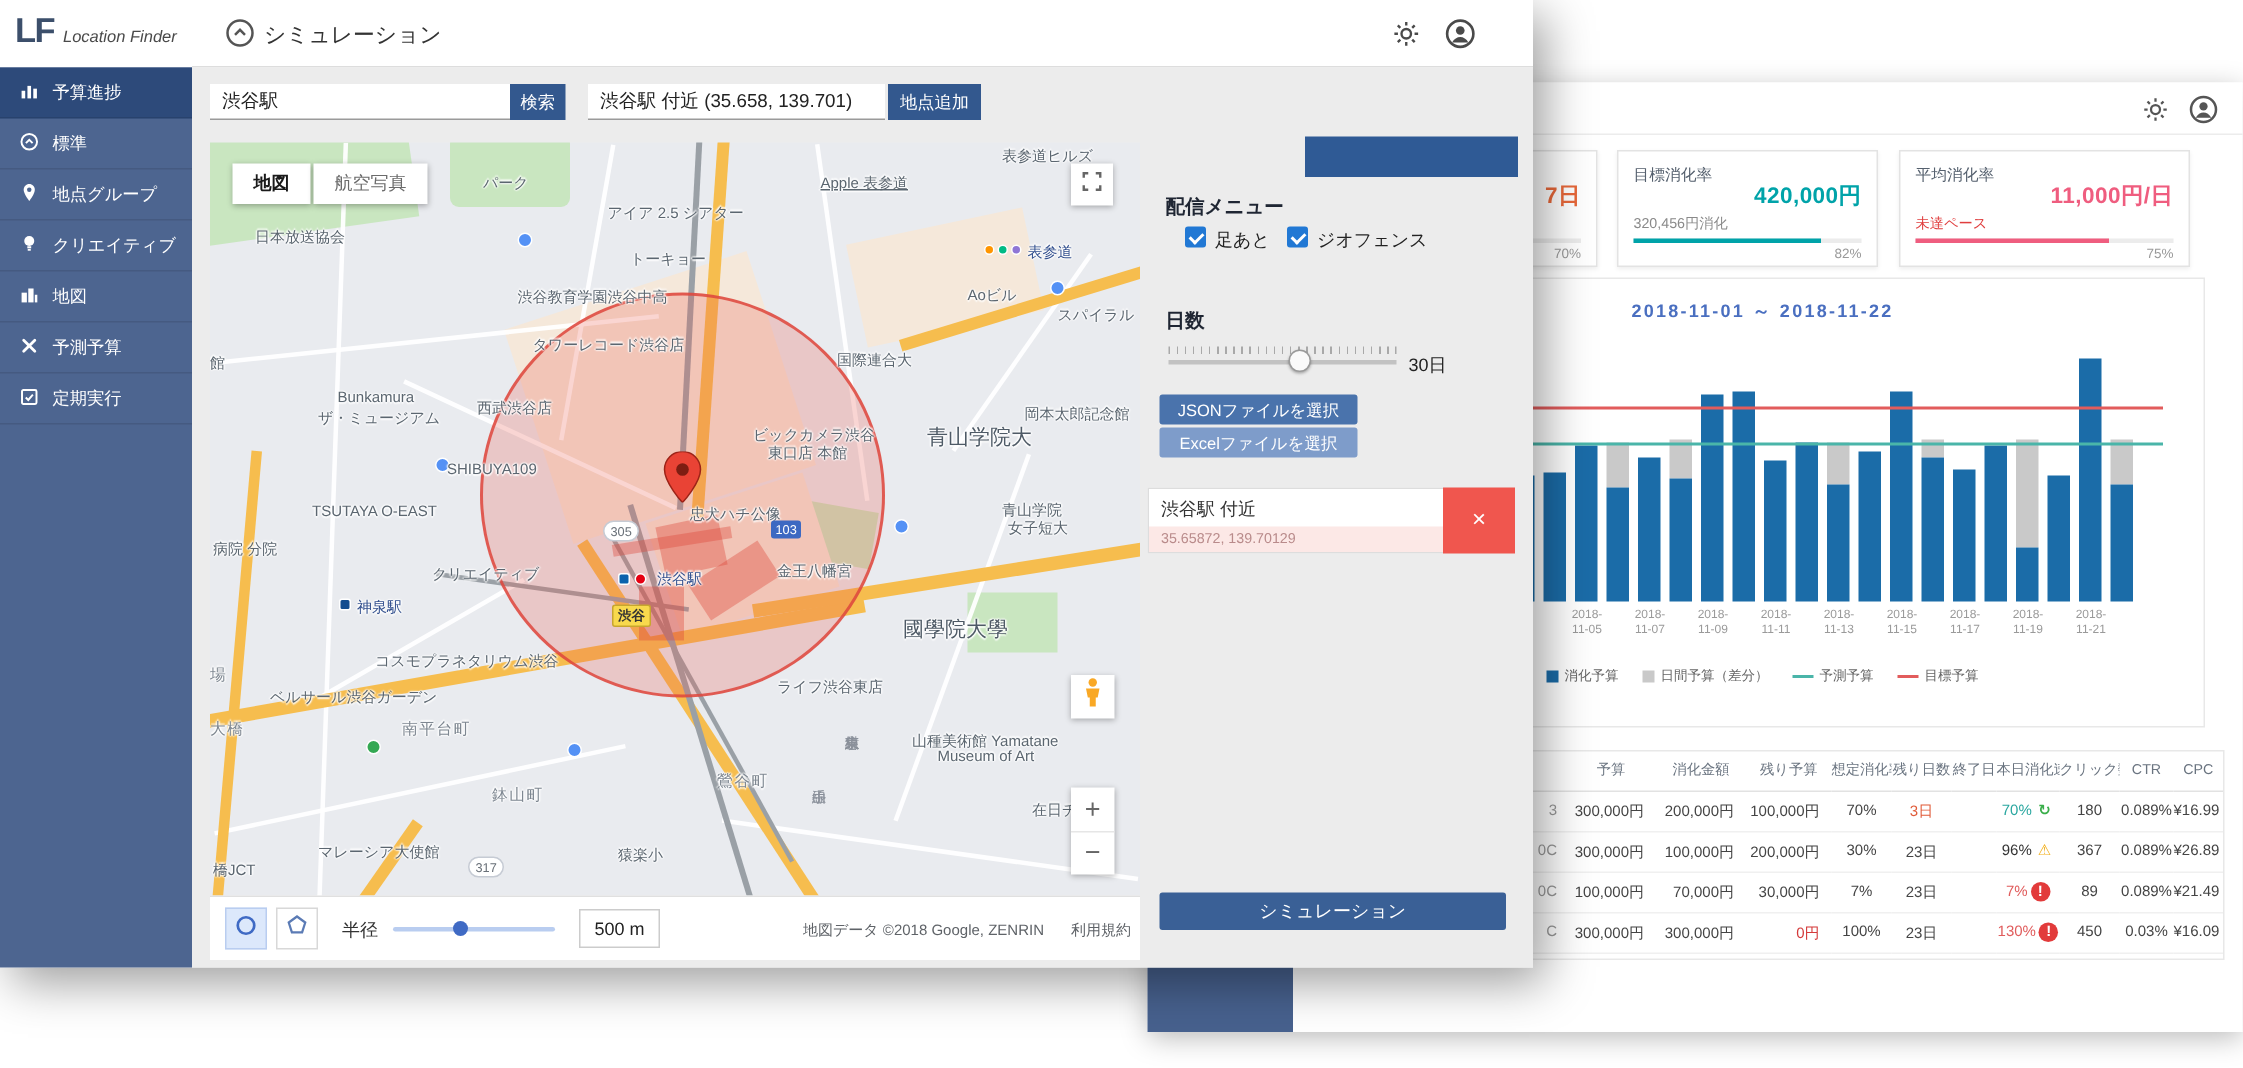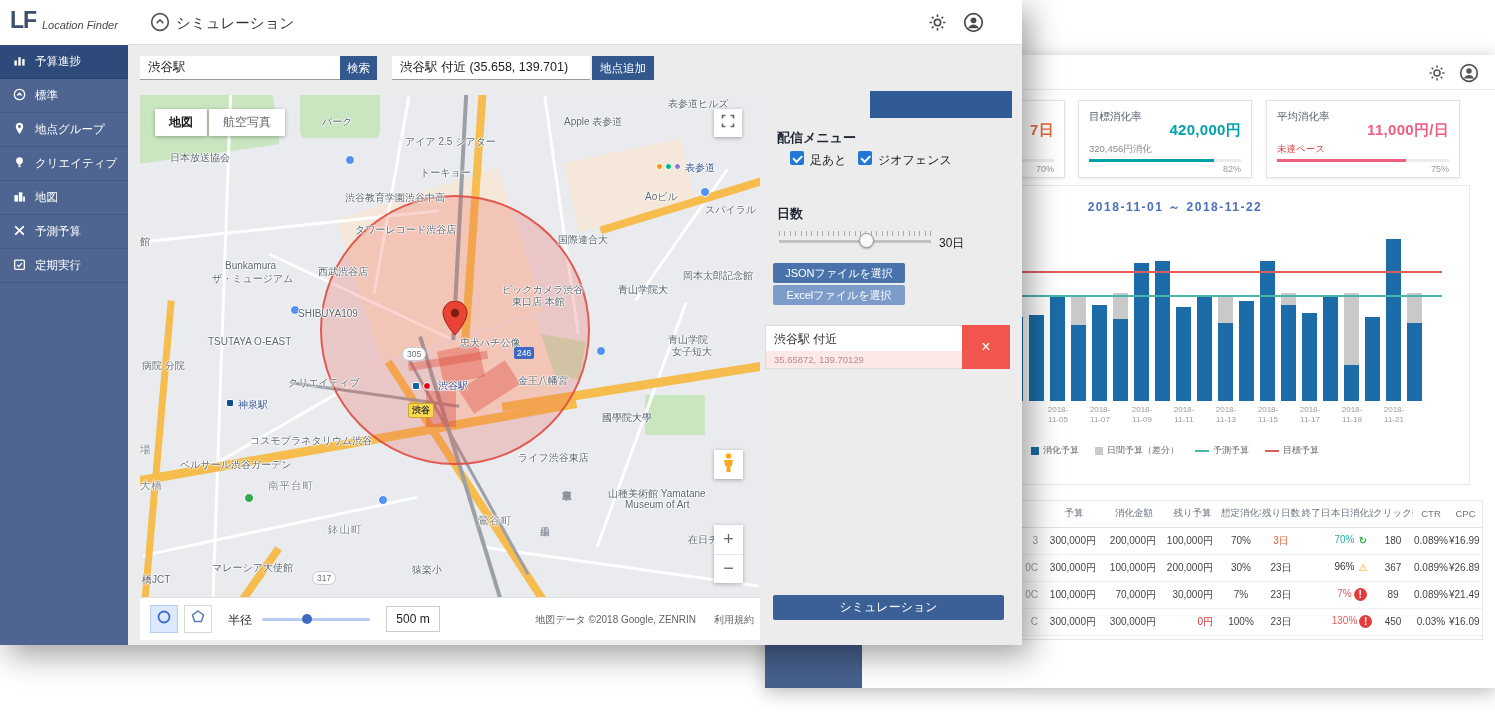--- a/index.html
+++ b/index.html
@@ -73,21 +73,21 @@
 .oroad{background:#f6bd4e}
 .rail{background:#9aa0a6}
 .wroad{background:#fff;opacity:.95}
 .geofence{position:absolute;left:180px;top:100px;width:270px;height:270px;border-radius:50%;
   background:rgba(234,90,80,.25);border:2px solid rgba(222,70,60,.85);z-index:8}
 .zone{position:absolute;background:rgba(221,70,58,.38);z-index:9}
 .map-labels{position:absolute;inset:0;z-index:10}
 .mlabel{position:absolute;white-space:nowrap;
   text-shadow:-1px 0 1px #fff,1px 0 1px #fff,0 -1px 1px #fff,0 1px 1px #fff}
 .k-poi{font-size:10px;color:#5b6670}
-.k-big{font-size:10px;color:#4e5a66}
+.k-big{font-size:14px;color:#4e5a66}
 .k-area{font-size:10.5px;color:#7e8791;letter-spacing:1px}
 .k-station{font-size:10px;color:#34518f}
 .k-rail{font-size:9.5px;color:#8a909a;writing-mode:vertical-rl;text-shadow:none}
 .k-white{font-size:8.5px;color:#697078;background:#fff;border:1px solid #c6cbd4;border-radius:7px;padding:0 4px;line-height:12px;text-shadow:none}
 .k-blue{font-size:8.5px;color:#fff;background:#3d69c2;border-radius:2px;padding:1px 3px;text-shadow:none}
 .k-jr{font-size:9px;font-weight:bold;color:#333;background:#f8d94d;border:1px solid #c7a62e;border-radius:2px;padding:0 3px;text-shadow:none}
 .dot{position:absolute;width:10px;height:10px;border-radius:50%;border:1.5px solid #fff;z-index:9}
 .pin{position:absolute;left:302px;top:206px;z-index:12}
 .mt{position:absolute;top:14px;height:27px;background:#fff;box-shadow:0 1px 4px rgba(0,0,0,.3);font-size:12px;display:flex;align-items:center;justify-content:center;z-index:20;cursor:pointer}
 #mt-map{left:15px;width:52px;font-weight:bold;color:#1a1a1a}
@@ -577,21 +577,21 @@
               <circle cx="13" cy="12" r="4.2" fill="#7d1d12"></circle>
             </svg>
         </div>
 
         <div class="map-labels">
 
         <div class="mlabel k-poi" style="left: 30px; top: 56px;">日本放送協会</div>
             <div class="mlabel k-poi" style="left: 182px; top: 20px;">パーク</div>
             <div class="mlabel k-poi" style="left: 265px; top: 40px;">アイア 2.5 シアター</div>
             <div class="mlabel k-poi" style="left: 280px; top: 52px; margin-top: 19px;">トーキョー</div>
-            <div class="mlabel k-poi" style="left: 424px; top: 20px;">Apple 表参道</div>
+            <div class="mlabel k-poi" style="left: 407px; top: 20px; text-decoration: underline;">Apple 表参道</div>
             <div class="mlabel k-poi" style="left: 528px; top: 2px;">表参道ヒルズ</div>
             <div class="mlabel k-station" style="left: 545px; top: 66px;">表参道</div>
             <div class="mlabel k-poi" style="left: 205px; top: 96px;">渋谷教育学園渋谷中高</div>
             <div class="mlabel k-poi" style="left: 505px; top: 95px;">Aoビル</div>
             <div class="mlabel k-poi" style="left: 565px; top: 108px;">スパイラル</div>
             <div class="mlabel k-poi" style="left: 215px; top: 128px;">タワーレコード渋谷店</div>
             <div class="mlabel k-poi" style="left: 418px; top: 138px;">国際連合大</div>
             <div class="mlabel k-poi" style="left: 543px; top: 174px;">岡本太郎記念館</div>
             <div class="mlabel k-big" style="left: 478px; top: 188px;">青山学院大</div>
             <div class="mlabel k-poi" style="left: 85px; top: 165px;">Bunkamura</div>
@@ -621,21 +621,21 @@
             <div class="mlabel k-area" style="left: 338px; top: 419px;">鶯谷町</div>
             <div class="mlabel k-poi" style="left: 548px; top: 438px;">在日チ</div>
             <div class="mlabel k-poi" style="left: 272px; top: 468px;">猿楽小</div>
             <div class="mlabel k-poi" style="left: 2px; top: 478px;">橋JCT</div>
             <div class="mlabel k-area" style="left: 0px; top: 384px;">大橋</div>
             <div class="mlabel k-poi" style="left: 0px; top: 140px;">館</div>
             <div class="mlabel k-area" style="left: 0px; top: 348px;">場</div>
             <div class="mlabel k-rail" style="left: 420px; top: 388px;">東急東横線</div>
             <div class="mlabel k-rail" style="left: 398px; top: 424px;">山手線</div>
             <div class="mlabel k-white" style="left: 262px; top: 252px;">305</div>
-            <div class="mlabel k-blue" style="left: 374px; top: 252px;">246</div>
+            <div class="mlabel k-blue" style="left: 374px; top: 252px;">103</div>
             <div class="mlabel k-white" style="left: 172px; top: 476px;">317</div>
             <div class="mlabel k-jr" style="left: 268px; top: 308px;">渋谷</div>
           </div>
 
         <div class="mt" id="mt-map">地図</div>
         <div class="mt" id="mt-sat">航空写真</div>
         <div class="fsbtn">
           <span><svg width="14" height="14" viewBox="0 0 14 14" stroke="#666" stroke-width="1.6" fill="none">
                 <path d="M1.5 4.5v-3h3M9.5 1.5h3v3M12.5 9.5v3h-3M4.5 12.5h-3v-3"></path>
               </svg></span>

